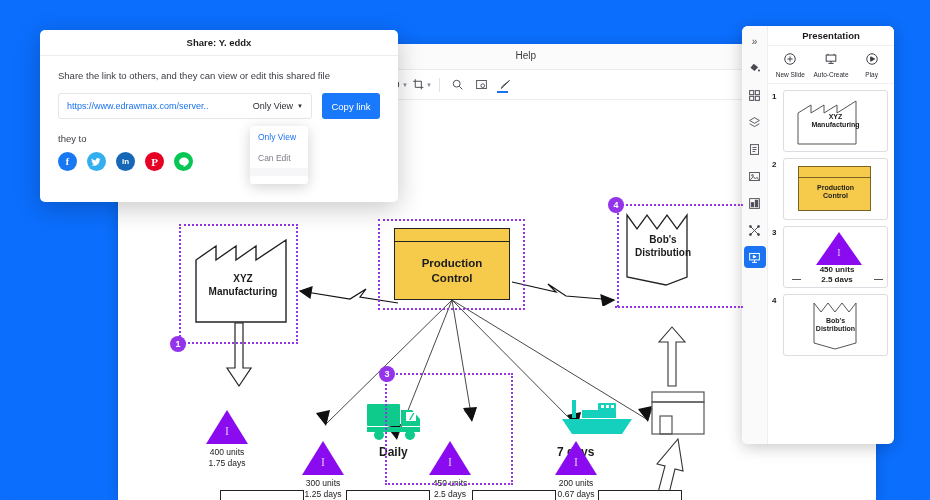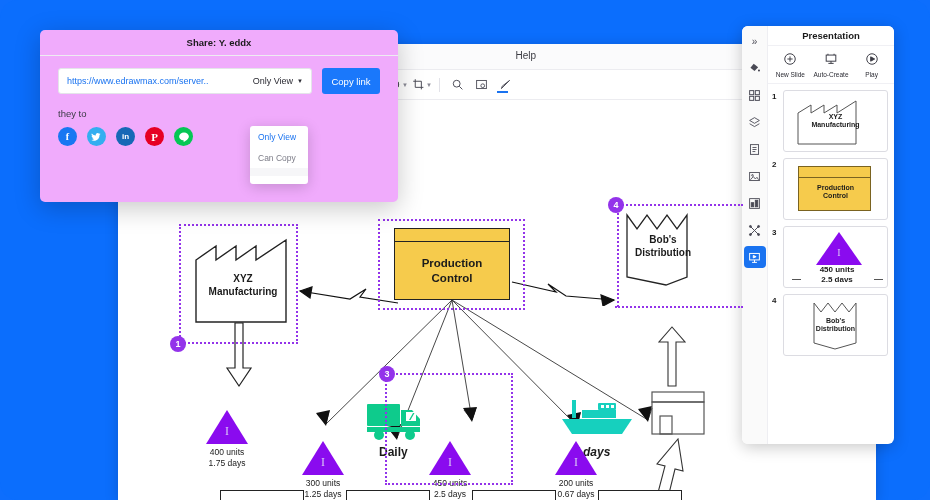--- a/index.html
+++ b/index.html
@@ -131,21 +131,21 @@
     align-items: center; justify-content: center; overflow: hidden;
   }
   .thumb-cap {
     font-size: 7px; font-weight: bold; color: #1b1b1b; text-align: center;
     line-height: 1.2; position: relative; z-index: 2;
   }
 
   
   .dialog {
     position: absolute; left: 40px; top: 30px; width: 358px; height: 172px;
-    background: #f0abfc; border-radius: 5px; z-index: 40;
+    background: #ffffff; border-radius: 5px; z-index: 40;
     box-shadow: 0 6px 26px rgba(0,0,0,.22);
     overflow: visible;
   }
   .dlg-head {
     height: 26px; border-bottom: 1px solid #ededf1;
     display: flex; align-items: center; justify-content: center;
     font-size: 9.5px; font-weight: bold; color: #1b1b1b;
   }
   .dlg-desc {
     padding: 14px 18px 0; font-size: 9.5px; color: #3b3b45;
@@ -368,21 +368,21 @@
 
       <svg style="position:absolute;left:436px;top:294px;" width="86" height="44" viewBox="0 0 86 44" fill="#16D0BE">
         <rect x="18" y="6" width="4" height="18"></rect>
         <path d="M28 16 H62 V24 H28 Z"></path>
         <rect x="44" y="9" width="18" height="7" rx="1"></rect>
         <rect x="47" y="11" width="3" height="3" fill="#fff"></rect>
         <rect x="52" y="11" width="3" height="3" fill="#fff"></rect>
         <rect x="57" y="11" width="3" height="3" fill="#fff"></rect>
         <path d="M8 25 H78 L68 40 H18 Z"></path>
       </svg>
-      <div class="ship-label" style="left:455px; top:345px;font-style:italic;">7 days</div>
+      <div class="ship-label" style="left:439px; top:345px;">7 days</div>
 
       <svg style="position:absolute;left:532px;top:290px;" width="56" height="46" viewBox="0 0 56 46" fill="none" stroke="#555" stroke-width="1.2">
         <rect x="2" y="2" width="52" height="10"></rect>
         <rect x="2" y="12" width="52" height="32"></rect>
         <rect x="10" y="26" width="12" height="18"></rect>
       </svg>
 
       <svg style="position:absolute;left:539px;top:226px;" width="30" height="62" fill="#fff" stroke="#333" stroke-width="1.1">
         <path d="M11 60 V16 H2 L15 1 L28 16 H19 V60 Z"></path>
       </svg>
@@ -437,20 +437,21 @@
       <div class="op-box" style="left:480px; top:390px; width:84px; height:62px;">
         <div class="hdr"></div>
 
       </div>
 
     </div>
   </div>
 
   <div class="dialog">
     <div class="dlg-head">Share: Y. eddx</div>
+    <div class="dlg-desc">Share the link to others, and they can view or edit this shared file</div>
 
     <div class="link-row">
       <div class="link-box">
         <div class="link-url">https://www.edrawmax.com/server..</div>
         <div class="perm-sel">
           <span>Only View</span>
           <span class="perm-caret">▼</span>
         </div>
       </div>
       <div class="copy-btn">Copy link</div>
@@ -468,21 +469,21 @@
       <div class="social" style="background:#E60023;font-weight:bold;font-family:'Liberation Serif',serif;font-size:11px;">P</div>
       <div class="social" style="background:#06C755;">
         <svg width="12" height="12" viewBox="0 0 16 16" fill="#fff">
             <path d="M8 2C4.4 2 1.5 4.35 1.5 7.25c0 2.6 2.3 4.78 5.4 5.2.21.04.5.14.57.32.06.16.04.42.02.59l-.09.55c-.03.16-.13.64.56.35s3.72-2.19 5.07-3.75c.93-1.02 1.47-2.06 1.47-3.26C14.5 4.35 11.6 2 8 2z"></path>
           </svg>
       </div>
     </div>
 
     <div class="dropdown">
       <div class="dd-item sel">Only View</div>
-      <div class="dd-item norm">Can Copy</div>
+      <div class="dd-item norm">Can Edit</div>
       <div class="dd-foot"></div>
     </div>
   </div>
 
   <div class="pres-panel">
     <div class="pres-rail">
       <div class="rail-btn" style="font-size:10px;">»</div>
       <div class="rail-btn">
         <svg width="13" height="13" viewBox="0 0 16 16" fill="#4a4a55">
             <path d="M7 2 L3 7 L8 11 L12.5 6.5 Z"></path>

